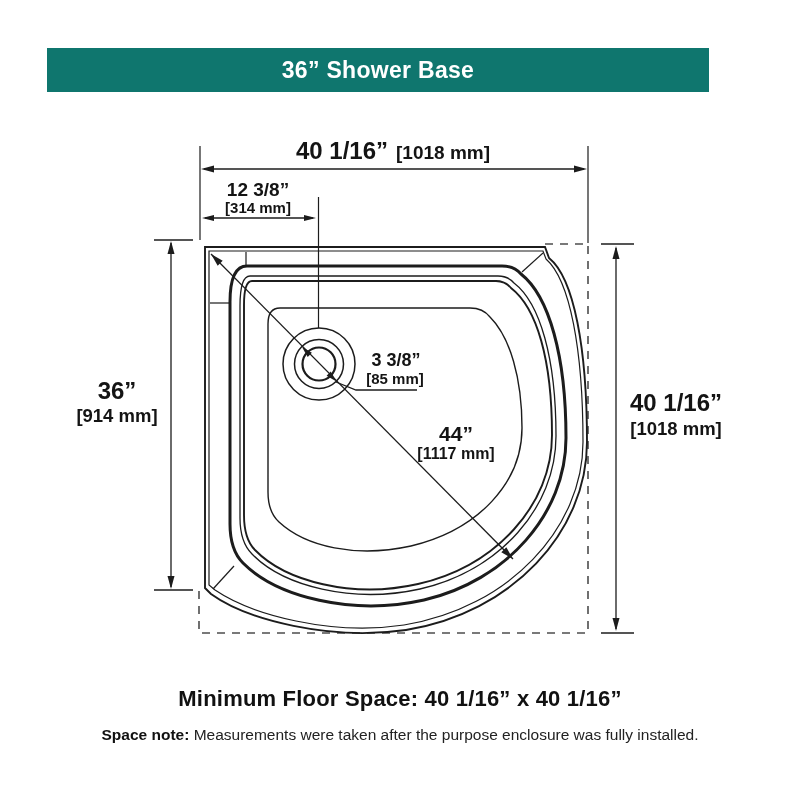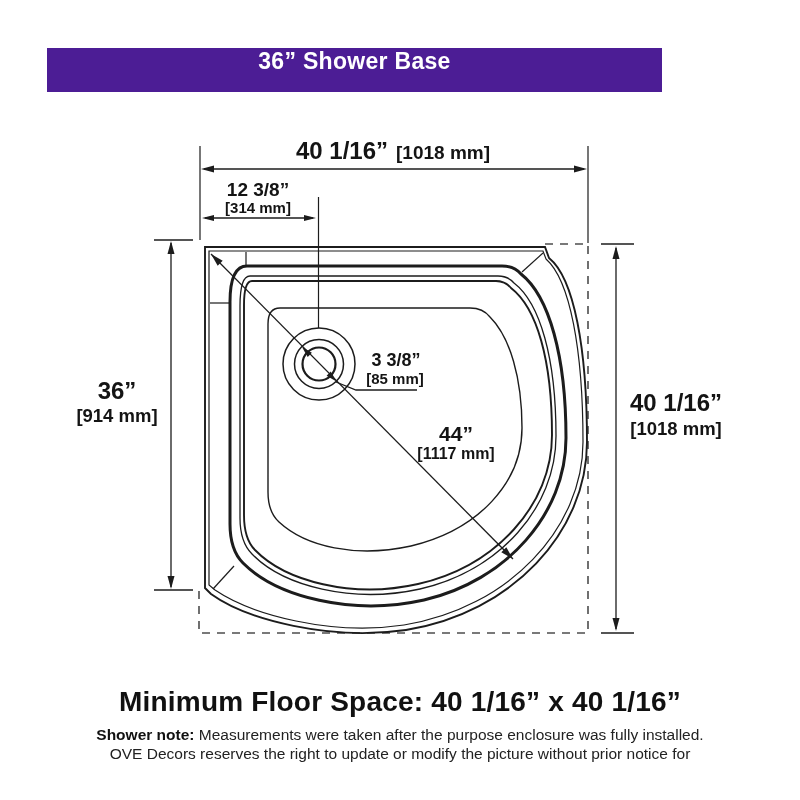--- a/index.html
+++ b/index.html
@@ -1,31 +1,31 @@
 <!DOCTYPE html>
 <html><head>
 <meta charset="utf-8">
 <style>
   html,body{margin:0;padding:0;background:#ffffff;}
   #stage{
     position:relative;width:800px;height:800px;background:#ffffff;
     font-family:"Liberation Sans", sans-serif;overflow:hidden;
   }
   #header-bar{
-    position:absolute;left:47px;top:48px;width:615px;height:44px;
-    background:#4c1d95;display:flex;justify-content:center;
+    position:absolute;left:47px;top:48px;width:662px;height:44px;
+    background:#0f766e;display:flex;align-items:center;justify-content:center;
   }
   #header-title{
     color:#ffffff;font-size:23px;font-weight:bold;letter-spacing:.3px;
   }
   #drawing-svg{position:absolute;left:0;top:0;}
   .dimtxt{fill:#141414;font-weight:bold;}
   #floor-space-title{
     position:absolute;left:0;top:686px;width:800px;text-align:center;
-    font-size:28px;font-weight:bold;color:#111111;letter-spacing:.2px;
+    font-size:22px;font-weight:bold;color:#111111;letter-spacing:.2px;
   }
   #note-block{
     position:absolute;left:0;top:726px;width:800px;text-align:center;
     font-size:15.5px;line-height:18.5px;color:#222222;
   }
   #note-block b{color:#111111;}
 </style>
 </head>
 <body>
 
@@ -114,17 +114,17 @@
       <polygon fill="#1c1c1c" points="616,246 612.5,259 619.5,259"></polygon>
       <polygon fill="#1c1c1c" points="616,631 612.5,618 619.5,618"></polygon>
       <text class="dimtxt" x="676" y="411" text-anchor="middle" font-size="24">40 1/16”</text>
       <text class="dimtxt" x="676" y="435" text-anchor="middle" font-size="18.5">[1018 mm]</text>
     </g>
   </svg>
 
   <div id="floor-space-title">Minimum Floor Space: 40 1/16” x 40 1/16”</div>
 
   <div id="note-block">
-    <span><b>Shower note:</b><span> Measurements were taken after the purpose enclosure was fully installed.</span></span><br>
-    <span>OVE Decors reserves the right to update or modify the picture without prior notice for</span><br>
+    <span><b>Space note:</b><span> Measurements were taken after the purpose enclosure was fully installed.</span></span><br>
+    <br>
   </div>
 
 </div>
 
 </body></html>

